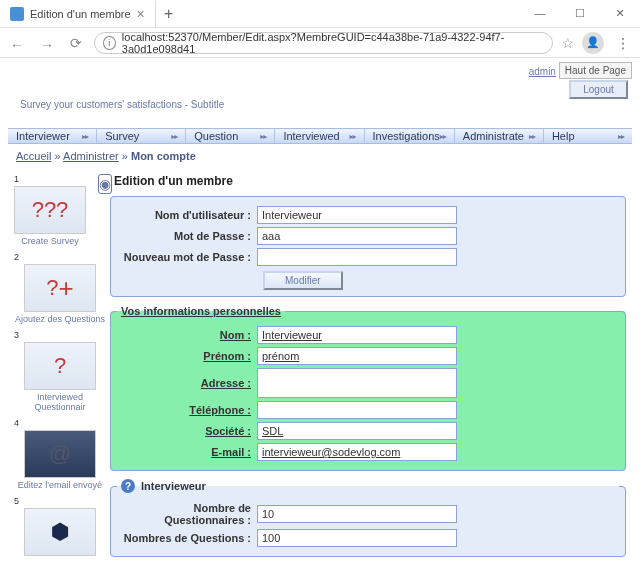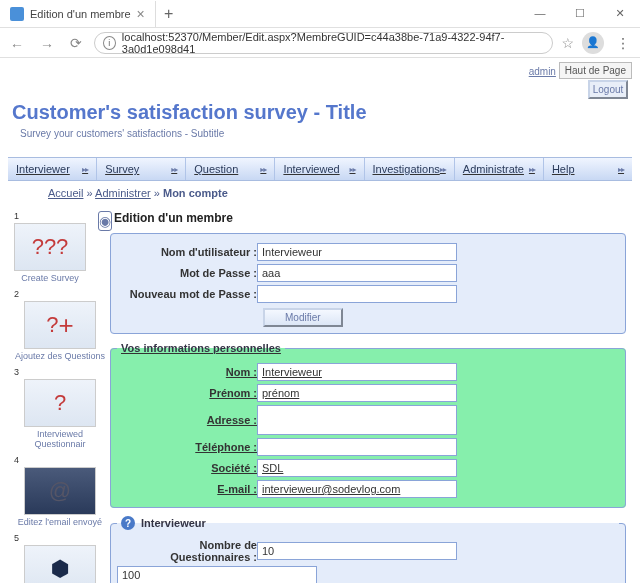--- a/index.html
+++ b/index.html
@@ -15,43 +15,43 @@
 .urlbar .nav { color: #888; font-size: 14px; padding: 0 4px; }
 .omnibox { flex: 1; height: 22px; border: 1px solid #ccc; border-radius: 11px; display: flex; align-items: center; padding: 0 8px; gap: 6px; font-size: 11px; color: #333; }
 .omnibox .info { width: 14px; height: 14px; border: 1px solid #888; border-radius: 50%; display: flex; align-items: center; justify-content: center; font-size: 9px; color: #666; }
 .urlbar .star { color: #888; font-size: 14px; }
 .urlbar .avatar { width: 22px; height: 22px; background: #ddd; border-radius: 50%; display:flex; align-items:center; justify-content:center; color:#666; }
 .urlbar .menu { color: #666; font-size: 14px; padding: 0 4px; }
 .page { position: relative; padding: 8px 8px 0 8px; }
 .hautpage { position: absolute; right: 8px; top: 4px; border: 1px solid #bbb; background: #f5f5f5; padding: 2px 5px; font-size: 10px; color: #555; }
 .toplinks { text-align: right; font-size: 10px; color: #6a7aa8; padding-right: 4px; }
 .toplinks a { color: #6a7aa8; text-decoration: underline; }
-.logout { display: block; width: 40px; text-align: center; border: 2px outset #c8d4e8; background: #e8eef8; color: #6a7aa8; font-size: 10px; padding: 2px 0; margin: 3px 4px 0 auto; }
+.logout { display: block; width: 59px; text-align: center; border: 2px outset #c8d4e8; background: #e8eef8; color: #6a7aa8; font-size: 10px; padding: 2px 0; margin: 3px 4px 0 auto; }
 h1.title { color: #5577cc; font-size: 20px; font-weight: bold; margin: 2px 0 4px 4px; }
 .subtitle { color: #6a7aa8; font-size: 10px; margin: 0 0 18px 12px; }
-.menubar { display: flex; background: linear-gradient(#f0f5ff, #c8d8f4); border-top: 1px solid #a8bce0; border-bottom: 1px solid #a8bce0; height: 24px; text-decoration: underline; }
+.menubar { display: flex; background: linear-gradient(#f0f5ff, #c8d8f4); border-top: 1px solid #a8bce0; border-bottom: 1px solid #a8bce0; height: 16px; }
 .menubar .mi { flex: 1; display: flex; align-items: center; justify-content: space-between; padding: 0 8px; font-size: 11px; color: #2a3a5a; border-right: 1px solid #b0c4e8; }
 .menubar .mi:last-child { border-right: none; }
 .menubar .arr { font-size: 8px; color: #6a7aa8; letter-spacing: -1px; }
-.bc { padding: 6px 8px; font-size: 11px; color: #4a5a8a; margin-left: 32px; }
+.bc { padding: 6px 8px; font-size: 11px; color: #4a5a8a; }
 .bc a { color: #4a5a8a; text-decoration: underline; }
 .bc .cur { color: #4a5a8a; font-weight: bold; }
 .content { display: flex; gap: 4px; padding: 6px 6px; }
 .side { width: 92px; }
 .thumb { margin-bottom: 6px; font-size: 9px; color: #6a7aa8; text-align: center; }
 .thumb .num { font-size: 9px; color: #333; text-align: left; }
 .thumb .img { width: 72px; height: 48px; margin: 2px auto; border: 1px solid #ccc; background: linear-gradient(#eef3fa, #dde6f2); display: flex; align-items: center; justify-content: center; font-size: 22px; color: #c43b3b; }
 .camera { width: 24px; height: 20px; border: 1px solid #6a7aa8; border-radius: 3px; display:flex; align-items:center; justify-content:center; color:#6a7aa8; font-size:14px; margin-left: 6px; }
 .main { flex: 1; }
 .ptitle { font-size: 12px; font-weight: bold; color: #222; margin: 0 0 8px 4px; }
 fieldset { border: 1px solid #8aa4d8; border-radius: 4px; margin-bottom: 8px; padding: 6px 6px; background: #e4ecfa; }
 fieldset.white { background: #86efac; text-decoration: underline; }
 legend { font-size: 11px; font-weight: bold; color: #334; padding: 0 4px; }
 .row { display: flex; align-items: center; margin: 3px 0; }
-.row label { width: 140px; text-align: right; font-size: 11px; color: #333; font-weight: bold; }
+.row label { width: 140px; text-align: right; padding-right: 6px; font-size: 11px; color: #333; font-weight: bold; }
 .row input, .row textarea { border: 1px solid #8aa4d8; background: #fff; font-size: 11px; padding: 2px 4px; color: #333; }
 .row input { width: 200px; height: 18px; }
 .row textarea { width: 200px; height: 30px; resize: none; }
 .btn { display: inline-block; border: 2px outset #c8d4e8; background: linear-gradient(#f4f8ff,#dce6f6); color: #6a7aa8; font-size: 10px; padding: 2px 20px; margin-left: 146px; margin-top: 2px; }
 .help { width: 14px; height: 14px; border-radius: 50%; background: #4a7ac8; color: #fff; font-size: 10px; display: inline-flex; align-items: center; justify-content: center; margin-right: 6px; }
 .legend-flex { display: flex; align-items: center; width: 100%; }
 </style>
 </head>
 <body>
 
@@ -81,21 +81,20 @@
   <span class="avatar">👤</span>
   <span class="menu">⋮</span>
 </div>
 
 <div class="page">
   <div class="hautpage">Haut de Page</div>
   <div class="toplinks">
     <a>admin</a> | <a>Administrateur</a>
   </div>
   <a class="logout">Logout</a>
-  <h1 class="title">Customer's satisfaction survey - Title</h1>
   <div class="subtitle">Survey your customers' satisfactions - Subtitle</div>
 
   <div class="menubar">
     <div class="mi">
         <span>Interviewer</span>
         <span class="arr">▸▸</span>
       </div>
     <div class="mi">
         <span>Survey</span>
         <span class="arr">▸▸</span>
@@ -213,20 +212,21 @@
       <fieldset>
         <legend class="legend-flex">
             <span class="help">?</span>
             <span>Intervieweur</span>
           </legend>
         <div class="row">
             <label>Nombre de Questionnaires :</label>
             <input value="10" style="">
           </div>
         <div class="row">
+            <label>Nombres de Questions :</label>
             <input value="100" style="">
           </div>
 
       </fieldset>
 
     </div>
   </div>
 </div>
 
 </body></html>

